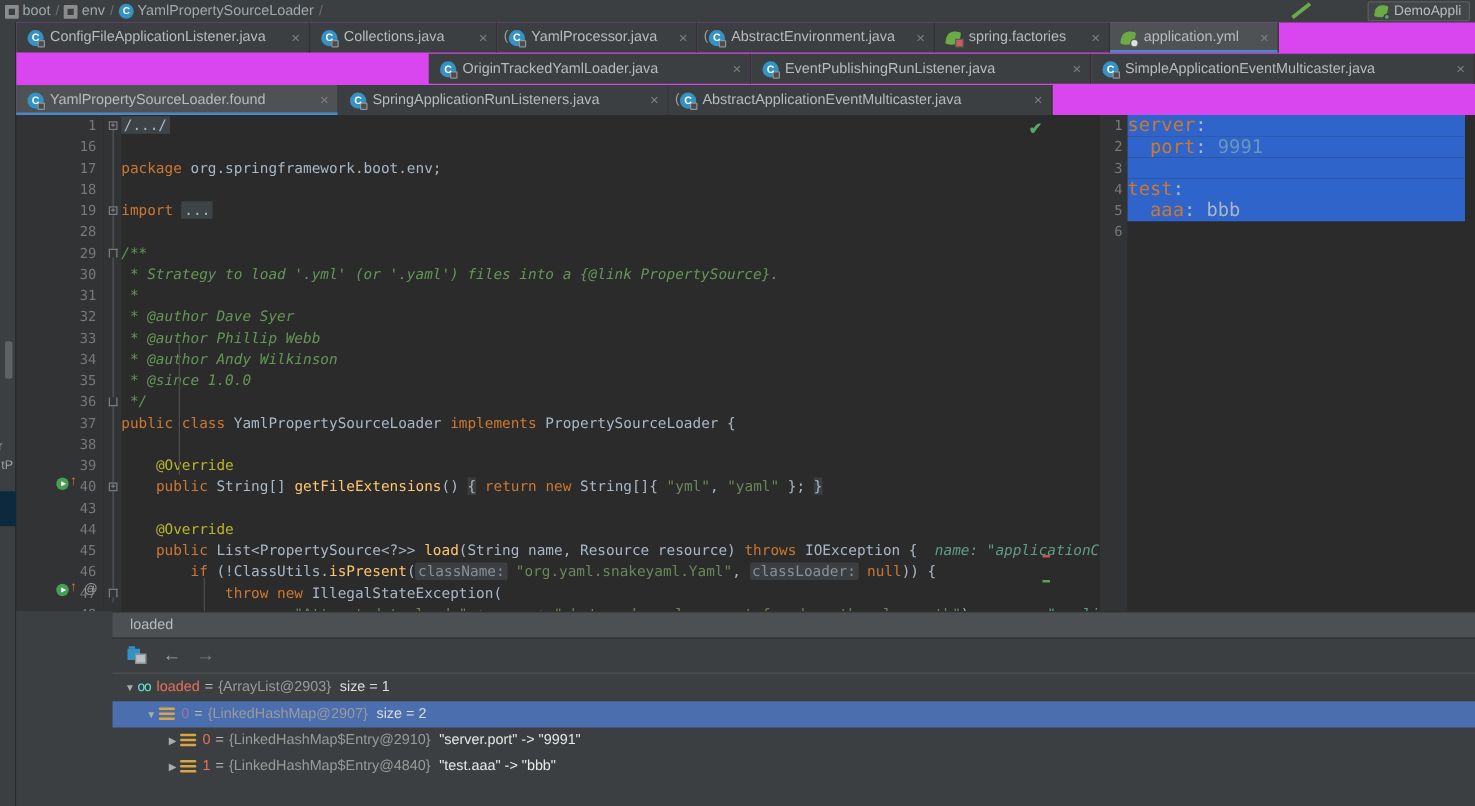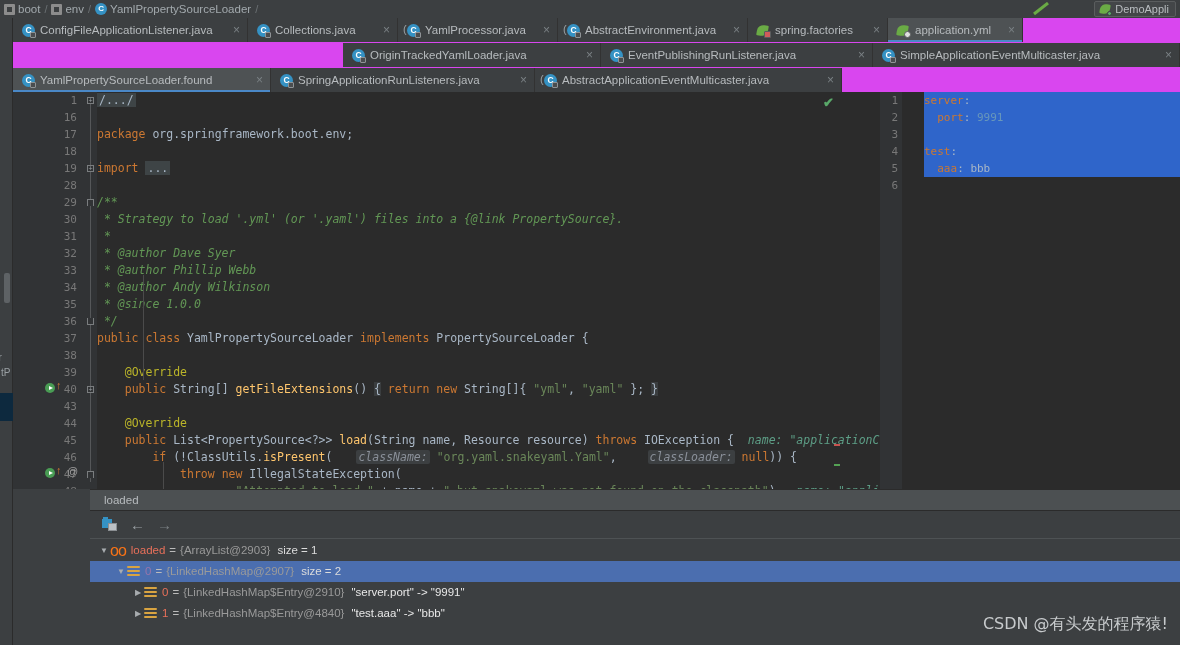--- a/index.html
+++ b/index.html
@@ -179,22 +179,22 @@
     font-family:"DejaVu Sans Mono", monospace; font-size:11.5px;
     white-space:pre; color:#a9b7c6;
   }
   .cl { height:17px; line-height:17px; padding-left:0px; }
   .kw { color:#cc7832;text-align:right; }
   .str { color:#6a8759; }
   .cmt { color:#629755; font-style:italic; }
   .an  { color:#bbb529; }
   .fn  { color:#ffc66d; }
   .dbg { color:#5d9e86; font-style:italic; }
-  .hint{ background:#3c3f41; color:#8a9099; font-style:italic;
-         padding:0 2px; border-radius:2px;margin-left:24px; }
+  .hint{ background:#3c3f41; color:#8a9099; 
+         padding:0 2px; border-radius:2px; }
   .fold-ph{ background:#3e4446; color:#a9b7c6; padding:0 2px; }
   .ctrlchar{ background:#3a3d3f; }
 
   .check-ok {
     position:absolute; right:46px; top:3px; color:#59a869; font-size:13px;
     font-weight:bold;
   }
   .scroll-marks { position:absolute; right:40px; top:0; width:6px; height:397px; }
   .mk { position:absolute; right:0; width:6px; height:2px; }
 
@@ -205,22 +205,22 @@
   .yml-editor {
     position:absolute; left:880px; top:92px; width:300px; height:397px;
     background:#2b2b2b;
   }
   .yml-gutter{
     position:absolute; left:0; top:0; width:22px; height:397px; background:#313335;
   }
   .yml-gl{ height:17px; line-height:17px; text-align:right; padding-right:4px;
            color:#787878; font-family:"DejaVu Sans Mono", monospace; font-size:11px;}
   .yml-code{
-    position:absolute; left:44px; top:0; right:0; height:397px;
-    font-family:"DejaVu Sans Mono", monospace; font-size:11px;
+    position:absolute; left:22px; top:0; right:0; height:397px;
+    font-family:"DejaVu Sans Mono", monospace; font-size:15px;
     white-space:pre; color:#a9b7c6;
   }
   .yl{ height:17px; line-height:17px; }
   .yl.sel{ background:#2f65ca; }
   .ykey{ color:#cc7832; }
   .yval{ color:#6897bb; }
   .yval2{ color:#a9b7c6; }
 
   
   .debug-panel {
@@ -265,21 +265,21 @@
   .tri{ width:12px; text-align:center; color:#a8acaf; font-size:8px; flex:0 0 12px; }
   .tri.open::before{ content:"▼"; }
   .tri.closed::before{ content:"▶"; }
   .t-ic-list{
     width:13px;height:11px; flex:0 0 13px; margin-right:5px; position:relative;
   }
   .t-ic-list i{
     position:absolute; left:0; width:13px; height:2px; background:#d9a441;
     border-radius:1px;
   }
-  .t-ic-inf{ color:#f97316; font-size:16px; margin-right:5px; letter-spacing:-1px;}
+  .t-ic-inf{ color:#5eead4; font-size:11px; margin-right:5px; letter-spacing:-1px;}
   .t-name{ color:#9876aa; }
   .t-name.red{ color:#e8705a; }
   .t-eq{ color:#bbbbbb; margin:0 4px; }
   .t-type{ color:#9a9a9a; }
   .t-size{ color:#dcdcdc; margin-left:7px; }
   .t-val{ color:#e8e8e8; margin-left:7px; }
 
   .watermark{
     position:absolute; right:12px; bottom:10px;
     color:#cfd2d4; font-size:16px; opacity:.95;
@@ -547,14 +547,13 @@
             <i style="top:8px"></i>
           </span>
           <span class="t-name red">1</span>
           <span class="t-eq">=</span>
           <span class="t-type">{LinkedHashMap$Entry@4840}</span>
           <span class="t-val">"test.aaa" -&gt; "bbb"</span>
         </div>
       </div>
   </div>
 
-  <div class="watermark">CSDN @有头发的程序猿!</div>
 </div>
 
 </body></html>

